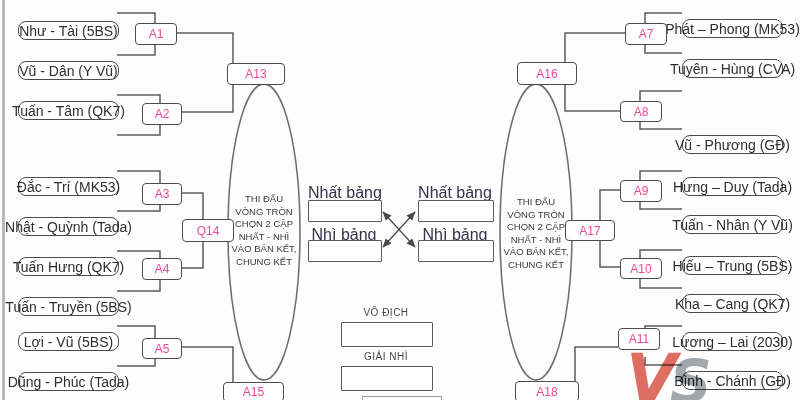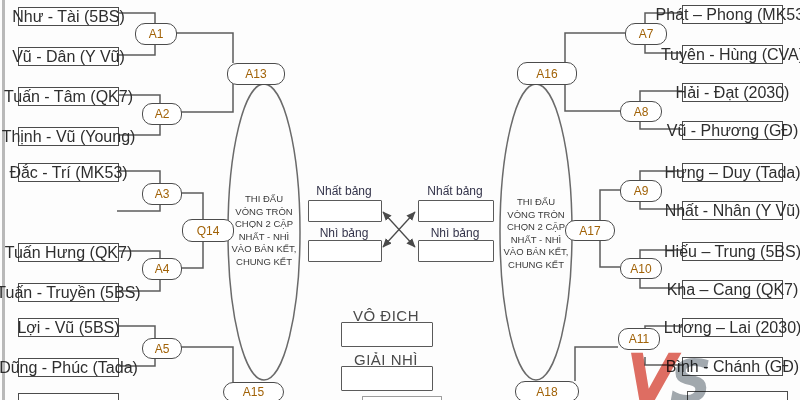--- a/index.html
+++ b/index.html
@@ -4,28 +4,28 @@
 <style>
   html,body{margin:0;padding:0;background:#fff;}
   .stage{position:relative;width:800px;height:400px;overflow:hidden;background:#fdfdfd;
          font-family:"Liberation Sans",sans-serif;color:#333;}
   .edge-strip{position:absolute;left:2px;top:0;width:3px;height:100%;background:#b9b9b9;}
   .title{position:absolute;left:0;right:0;top:5px;text-align:center;z-index:12;}
   .title span{display:inline-block;font-size:25px;font-weight:bold;color:#121212;
               border-bottom:3px solid #121212;padding:0 6px 1px 6px;letter-spacing:1px;}
   svg.layer{position:absolute;left:0;top:0;z-index:1;}
   .tbox{position:absolute;width:99px;height:17px;background:#fff;border:1.6px solid #4c4c4c;
-        border-radius:0;font-size:16px;display:flex;align-items:center;justify-content:center;
-        white-space:nowrap;z-index:10;color:#2e2e2e;}
-  .rbox{position:absolute;background:#fff;border:1.6px solid #4c4c4c;border-radius:10px;
-        font-size:12px;display:flex;align-items:center;justify-content:center;z-index:10;color:#a16207;}
+        border-radius:8px;font-size:14px;display:flex;align-items:center;justify-content:center;
+        white-space:nowrap;z-index:10;color:#2e2e2e;margin-top:14px;}
+  .rbox{position:absolute;background:#fff;border:1.6px solid #4c4c4c;border-radius:4px;
+        font-size:12px;display:flex;align-items:center;justify-content:center;z-index:10;color:#ec4899;}
   .slot{position:absolute;background:#fff;border:1.5px solid #5a5a5a;border-radius:1px;z-index:9;}
   .slot.partial{border-color:#9d9d9d;}
-  .clabel{position:absolute;font-size:12px;color:#33334a;text-align:center;z-index:9;white-space:nowrap;}
-  .blabel{position:absolute;font-size:15px;color:#4a4a4a;letter-spacing:.5px;text-align:center;z-index:9;white-space:nowrap;}
+  .clabel{position:absolute;font-size:16px;color:#33334a;text-align:center;z-index:9;white-space:nowrap;}
+  .blabel{position:absolute;font-size:10px;color:#4a4a4a;letter-spacing:.5px;text-align:center;z-index:9;white-space:nowrap;}
   .ovaltext{position:absolute;width:76px;font-size:9.5px;line-height:1.32;text-align:center;
             color:#3a3a3a;white-space:pre-line;z-index:8;}
   .watermark{position:absolute;left:626px;top:348px;width:130px;height:60px;z-index:40;
              mix-blend-mode:multiply;opacity:.8;font-family:"DejaVu Sans",sans-serif;}
   .watermark .v{position:absolute;left:0;top:-8px;font-size:66px;font-weight:bold;font-style:italic;z-index:2;}
   .watermark .s{position:absolute;left:44px;top:0px;font-size:58px;font-weight:bold;font-style:italic;z-index:1;}
 </style>
 </head>
 <body>
 
@@ -79,43 +79,42 @@
     </g>
     <g stroke="#4a4a4a" stroke-width="1.3">
       <line x1="383" y1="212" x2="415" y2="247" marker-start="url(#ahr)" marker-end="url(#ah)"></line>
       <line x1="383" y1="247" x2="415" y2="212" marker-start="url(#ahr)" marker-end="url(#ah)"></line>
     </g>
   </svg>
 
   <div class="tbox" style="left:18px;top:7px">Như - Tài (5BS)</div>
   <div class="tbox" style="left:18px;top:47px">Vũ - Dân (Y Vũ)</div>
   <div class="tbox" style="left:18px;top:87px">Tuấn - Tâm (QK7)</div>
-  <div class="tbox" style="left:18px;top:127px">Thịnh - Vũ (Young)</div>
   <div class="tbox" style="left:18px;top:163px">Đắc - Trí (MK53)</div>
+  <div class="tbox" style="left:18px;top:203px">Nhật - Quỳnh (Tada)</div>
   <div class="tbox" style="left:18px;top:243px">Tuấn Hưng (QK7)</div>
   <div class="tbox" style="left:18px;top:283px">Tuấn - Truyền (5BS)</div>
   <div class="tbox" style="left:18px;top:318px">Lợi - Vũ (5BS)</div>
   <div class="tbox" style="left:18px;top:358px">Dũng - Phúc (Tada)</div>
   <div class="tbox" style="left:18px;top:393px;height:12px;border-bottom:none"></div>
 
   <div class="rbox" style="left:135px;top:23px;width:40px;height:20px">A1</div>
   <div class="rbox" style="left:142px;top:103px;width:38px;height:20px">A2</div>
   <div class="rbox" style="left:142px;top:183px;width:38px;height:20px">A3</div>
   <div class="rbox" style="left:142px;top:258px;width:38px;height:20px">A4</div>
   <div class="rbox" style="left:142px;top:338px;width:38px;height:19px">A5</div>
   <div class="rbox" style="left:227px;top:63px;width:56px;height:20px">A13</div>
   <div class="rbox" style="left:182px;top:219px;width:50px;height:21px">Q14</div>
   <div class="rbox" style="left:223px;top:382px;width:59px;height:18px">A15</div>
 
   <div class="tbox" style="left:682px;top:5px">Phát – Phong (MK53)</div>
   <div class="tbox" style="left:682px;top:45px">Tuyên - Hùng (CVA)</div>
-  <div class="tbox" style="left:682px;top:83px">Hải - Đạt (2030)</div>
   <div class="tbox" style="left:682px;top:163px">Hưng – Duy (Tada)</div>
   <div class="tbox" style="left:682px;top:121px">Vũ - Phương (GĐ)</div>
-  <div class="tbox" style="left:682px;top:201px">Nhất - Nhân (Y Vũ)</div>
+  <div class="tbox" style="left:682px;top:201px">Tuấn - Nhân (Y Vũ)</div>
   <div class="tbox" style="left:682px;top:242px">Hiếu – Trung (5BS)</div>
   <div class="tbox" style="left:682px;top:280px">Kha – Cang (QK7)</div>
   <div class="tbox" style="left:682px;top:318px">Lương – Lai (2030)</div>
   <div class="tbox" style="left:682px;top:357px">Bình - Chánh (GĐ)</div>
   <div class="tbox" style="left:687px;top:391px;height:14px;border-bottom:none"></div>
 
   <div class="rbox" style="left:625px;top:23px;width:40px;height:20px">A7</div>
   <div class="rbox" style="left:620px;top:101px;width:40px;height:19px">A8</div>
   <div class="rbox" style="left:620px;top:180px;width:40px;height:20px">A9</div>
   <div class="rbox" style="left:620px;top:258px;width:40px;height:19px">A10</div>

